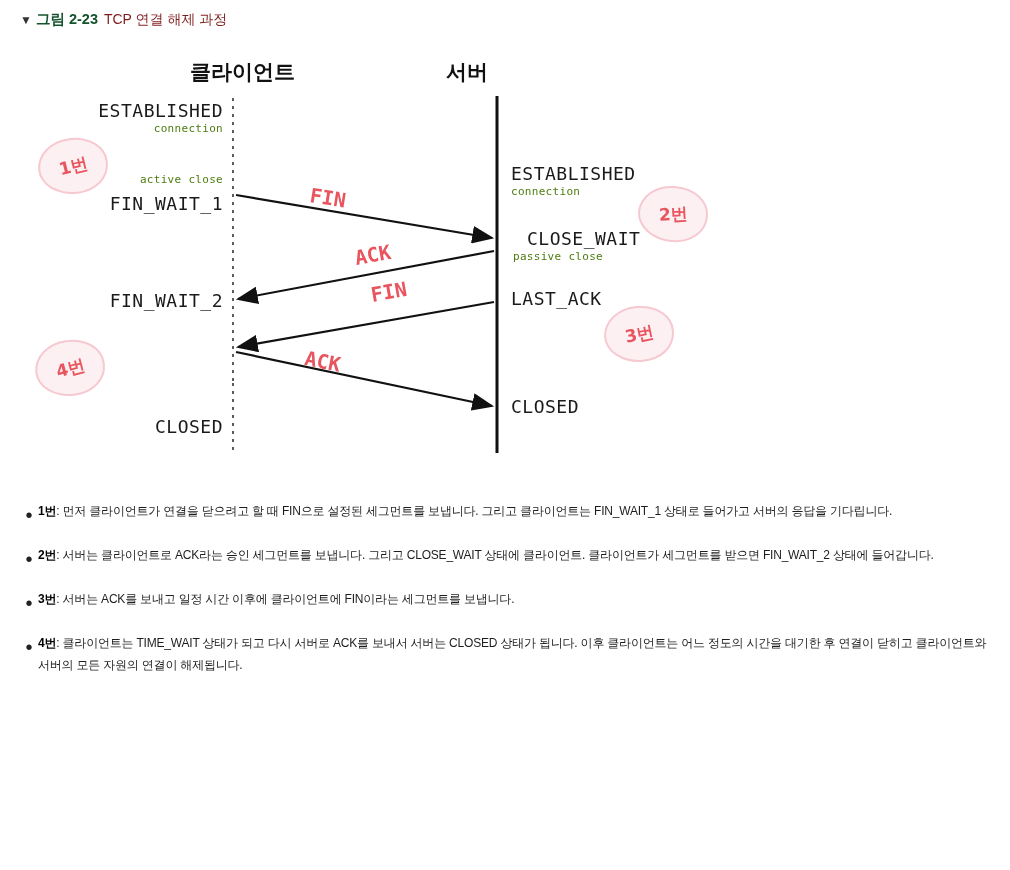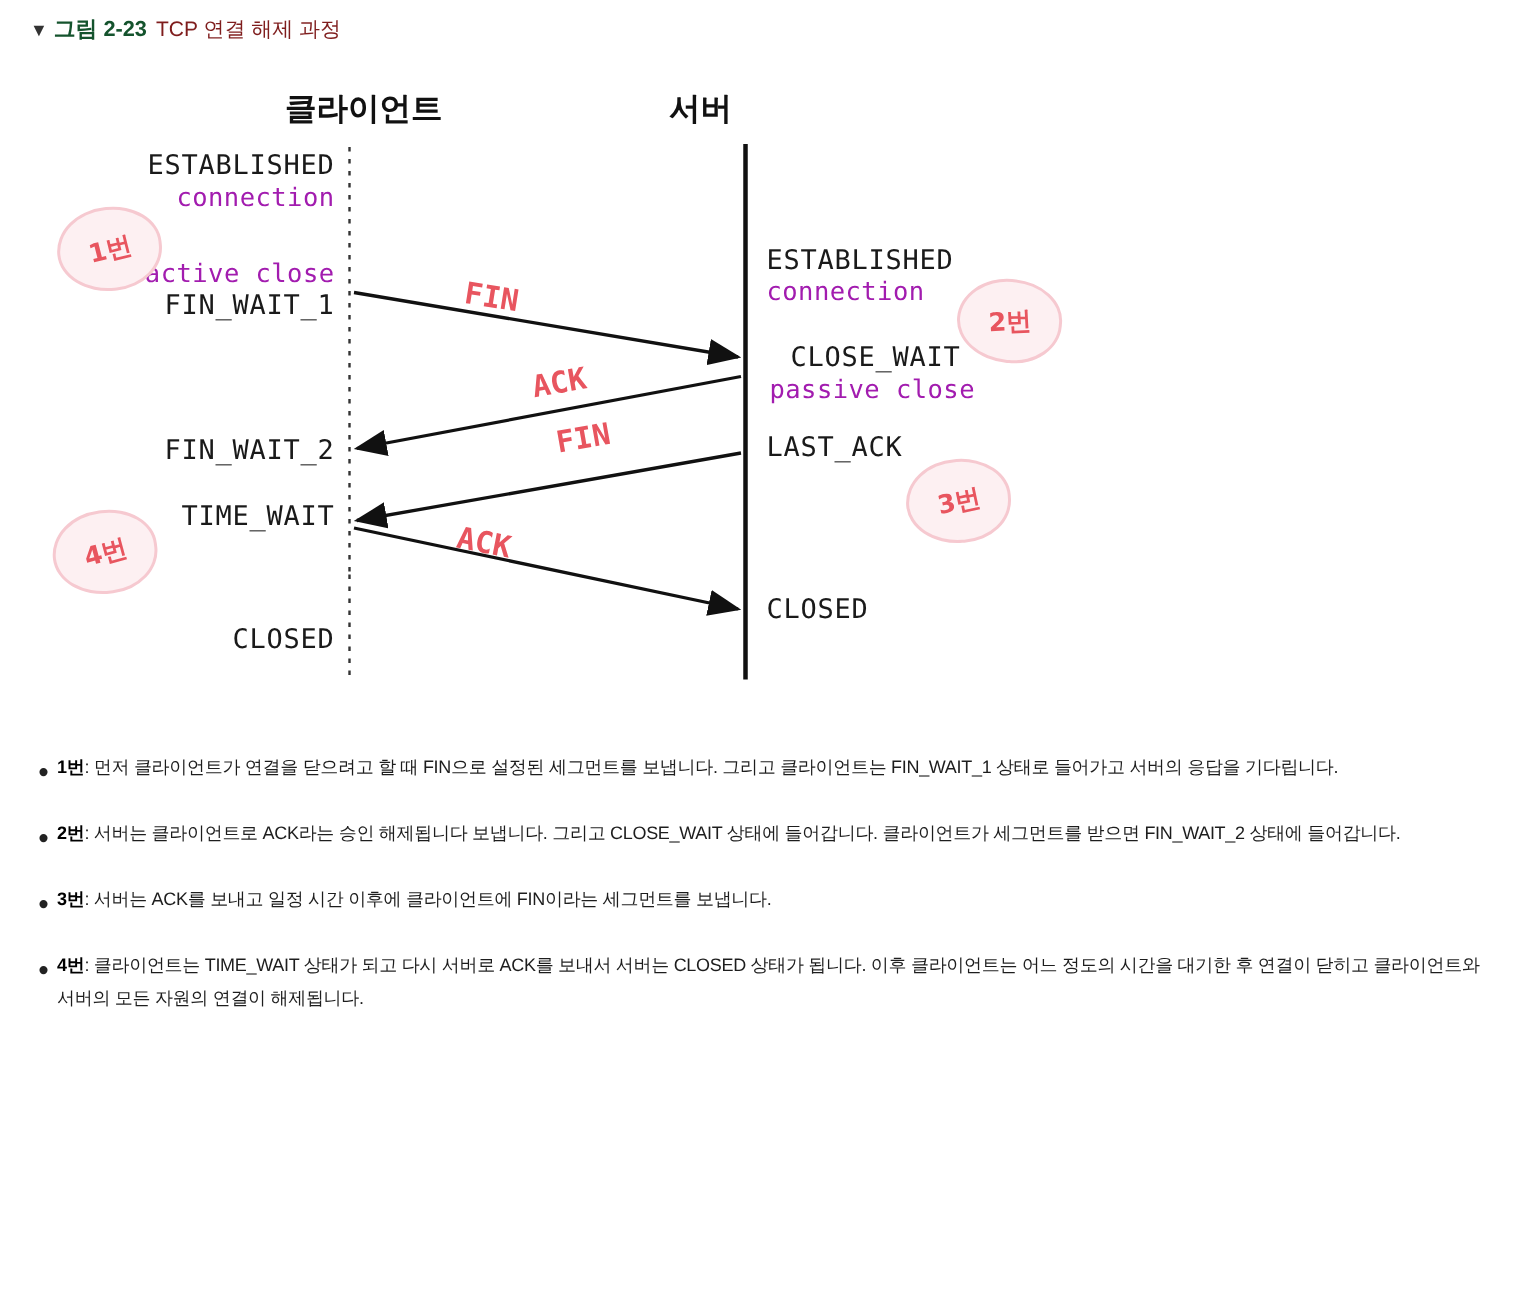--- a/index.html
+++ b/index.html
@@ -65,23 +65,23 @@
 
   .st {
     position: absolute;
     font-family: "DejaVu Sans Mono", monospace;
     font-size: 18px;
     letter-spacing: 0.5px;
     color: #1a1a1a;
     white-space: nowrap;
   }
   .st.small {
-    font-size: 17px;
+    font-size: 11px;
     letter-spacing: 0.3px;
-    color: #a21caf;
+    color: #4d7c0f;
   }
   .st.right {
     text-align: right;
   }
 
   .msg {
     position: absolute;
     font-family: "DejaVu Sans Mono", monospace;
     font-size: 20px;
     font-weight: bold;
@@ -171,21 +171,20 @@
   <div class="hdr" style="left:190px; top:20px;">클라이언트</div>
   <div class="hdr" style="left:446px; top:20px;text-align:center;">서버</div>
 
   <div class="st right" style="left:33px; top:62px; width:190px;">ESTABLISHED</div>
   <div class="st small right" style="left:33px; top:84px; width:190px;">connection</div>
 
   <div class="st small right" style="left:33px; top:135px; width:190px;">active close</div>
   <div class="st right" style="left:13px; top:155px; width:210px;">FIN_WAIT_1</div>
 
   <div class="st right" style="left:13px; top:252px; width:210px;">FIN_WAIT_2</div>
-  <div class="st right" style="left:13px; top:296px; width:210px;">TIME_WAIT</div>
   <div class="st right" style="left:13px; top:378px; width:210px;">CLOSED</div>
 
   <div class="st" style="left:511px; top:125px;">ESTABLISHED</div>
   <div class="st small" style="left:511px; top:147px;">connection</div>
 
   <div class="st" style="left:511px; top:190px;margin-left:16px;">CLOSE_WAIT</div>
   <div class="st small" style="left:513px; top:212px;">passive close</div>
 
   <div class="st" style="left:511px; top:250px;">LAST_ACK</div>
   <div class="st" style="left:511px; top:358px;">CLOSED</div>
@@ -211,21 +210,21 @@
 
 <div class="notes">
 
   <div class="note">
     <div class="bullet">•</div>
     <div class="note-text"><b>1번</b><span>: 먼저 클라이언트가 연결을 닫으려고 할 때 FIN으로 설정된 세그먼트를 보냅니다. 그리고 클라이언트는 FIN_WAIT_1 상태로 들어가고 서버의 응답을 기다립니다.</span></div>
   </div>
 
   <div class="note">
     <div class="bullet">•</div>
-    <div class="note-text"><b>2번</b><span>: 서버는 클라이언트로 ACK라는 승인 해제됩니다 보냅니다. 그리고 CLOSE_WAIT 상태에 들어갑니다. 클라이언트가 세그먼트를 받으면 FIN_WAIT_2 상태에 들어갑니다.</span></div>
+    <div class="note-text"><b>2번</b><span>: 서버는 클라이언트로 ACK라는 승인 세그먼트를 보냅니다. 그리고 CLOSE_WAIT 상태에 클라이언트. 클라이언트가 세그먼트를 받으면 FIN_WAIT_2 상태에 들어갑니다.</span></div>
   </div>
 
   <div class="note">
     <div class="bullet">•</div>
     <div class="note-text"><b>3번</b><span>: 서버는 ACK를 보내고 일정 시간 이후에 클라이언트에 FIN이라는 세그먼트를 보냅니다.</span></div>
   </div>
 
   <div class="note">
     <div class="bullet">•</div>
     <div class="note-text"><b>4번</b><span>: 클라이언트는 TIME_WAIT 상태가 되고 다시 서버로 ACK를 보내서 서버는 CLOSED 상태가 됩니다. 이후 클라이언트는 어느 정도의 시간을 대기한 후 연결이 닫히고 클라이언트와 서버의 모든 자원의 연결이 해제됩니다.</span></div>

